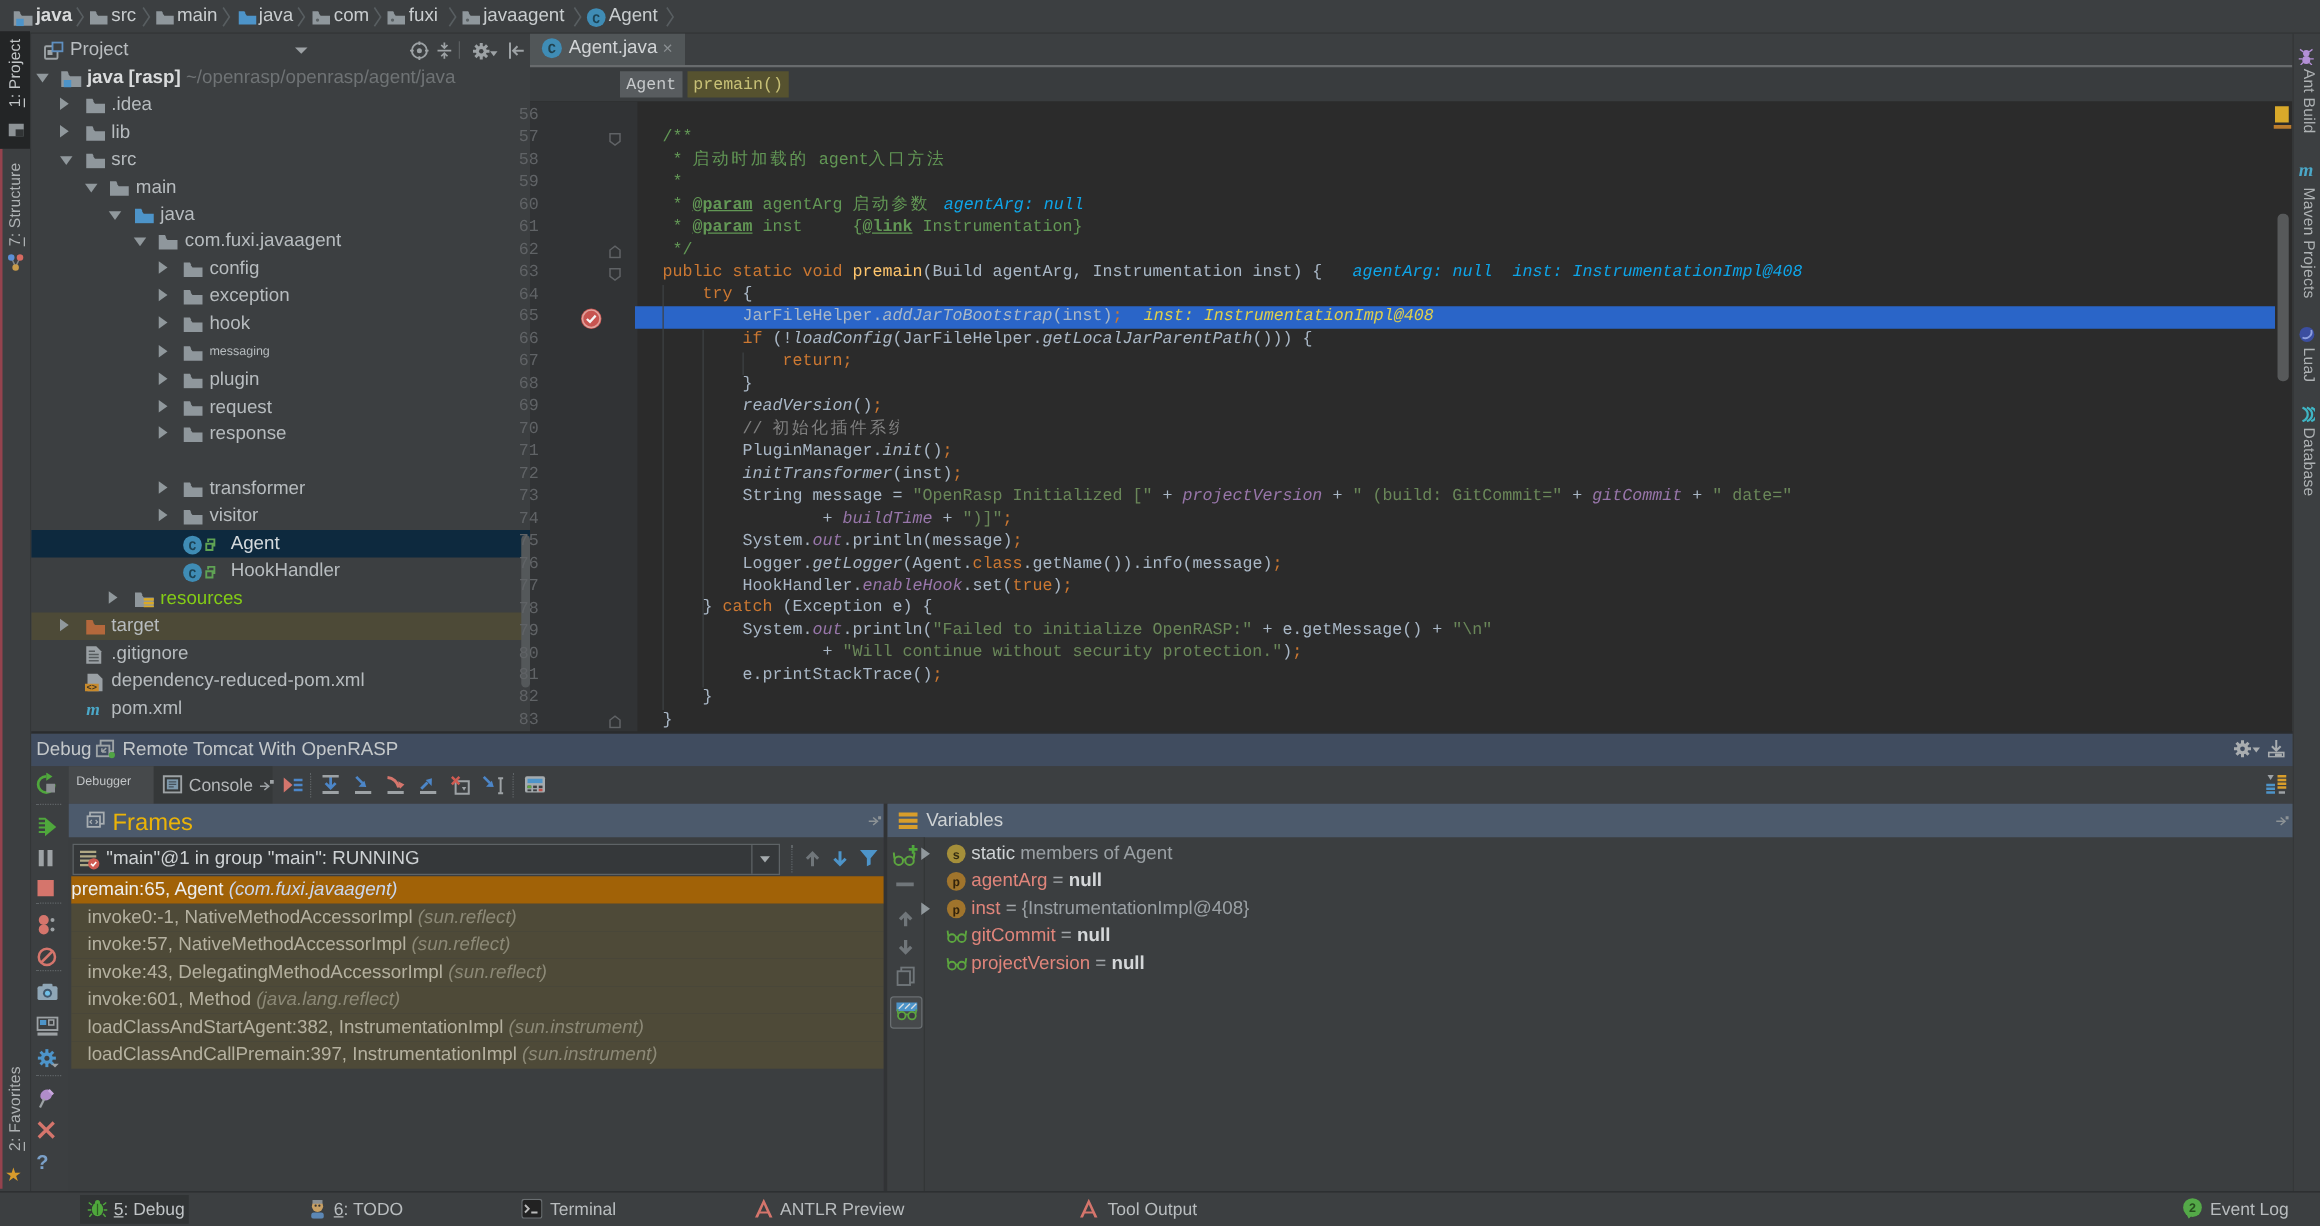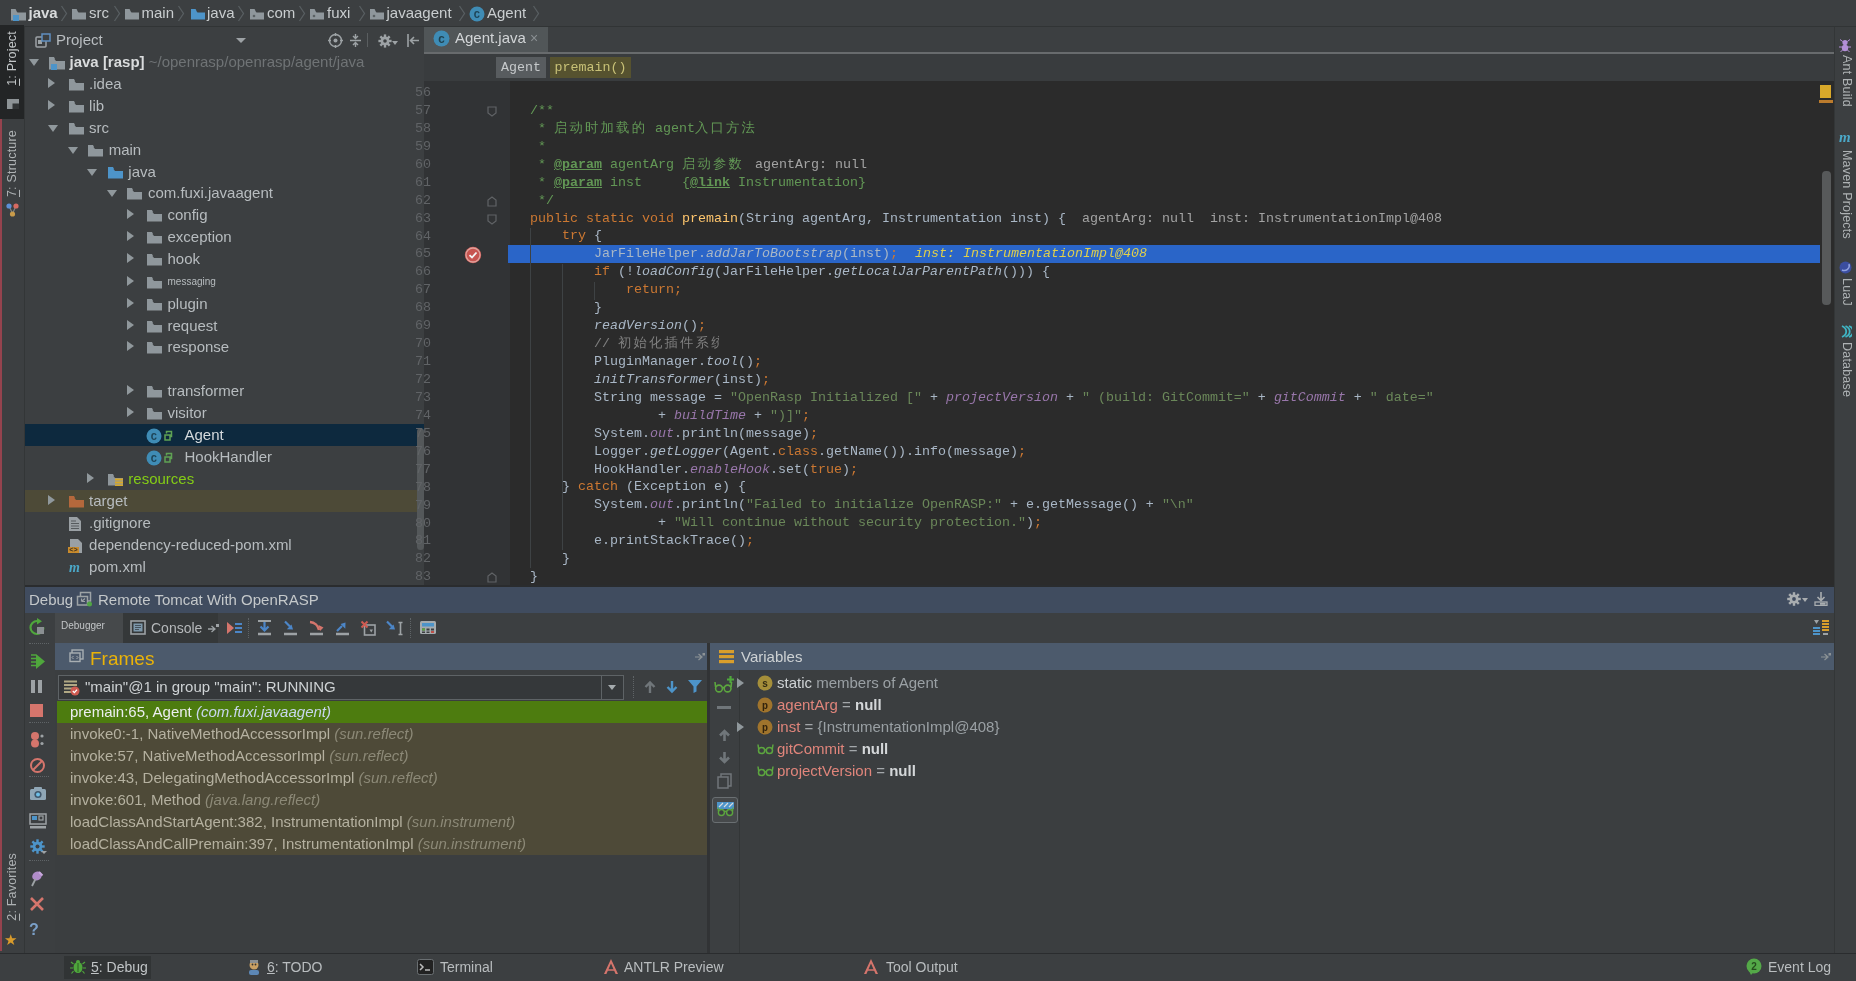--- a/index.html
+++ b/index.html
@@ -3,21 +3,21 @@
 *{margin:0;padding:0;box-sizing:border-box}
 html,body{width:1856px;height:981px;background:#3c3f41;font-family:"Liberation Sans",sans-serif;overflow:hidden}
 body{position:relative}
 .abs{position:absolute}
 .vtext{writing-mode:vertical-rl;font-size:12.5px;color:#aeb2b4;letter-spacing:.2px}
 .vtextL{writing-mode:vertical-rl;transform:rotate(180deg);font-size:12.5px;color:#aeb2b4;letter-spacing:.2px}
 svg{display:block}
 .code{font-family:"Liberation Mono",monospace;font-size:13.33px;line-height:17.93px;white-space:pre}
 .k{color:#cc7832}.s{color:#6a8759}.c{color:#629755}
 .d{color:#a9b7c6}.f{color:#ffc66d}.it{font-style:italic}.pu{color:#9876aa;font-style:italic}
-.gr{color:#808080}.hint{color:#a3a3a3;}.yhint{color:#dfcf4c;font-style:italic}
+.gr{color:#808080}.hint{color:#0ea5e9;font-style:italic}.yhint{color:#dfcf4c;font-style:italic}
 .tag{color:#629755;font-weight:bold;text-decoration:underline}
 .vname{color:#e0857b}.vval{color:#d4d7d9;font-weight:bold}.veq{color:#a3a7aa}
 .cjk{display:inline-block;overflow:hidden;white-space:nowrap;vertical-align:top;height:17.93px;letter-spacing:2.2px}
 </style></head><body>
 <div class="abs" style="left:0;top:0;width:1856px;height:27px;background:#3c3f41;border-bottom:1px solid #313435"></div>
 <div class="abs" style="left:10px;top:7px">
     <svg width="17" height="14">
       <path d="M1 3.5 h5 l1.5 2 h8.5 v8 h-15 z M1 3.5 v-1.5 h4.5 l1 1.5" fill="#8f979c"></path>
       <rect x="3" y="8" width="6" height="6" fill="#4d94c9"></rect>
     </svg>
@@ -434,29 +434,29 @@
       <path d="M5.5 9.2L8 11.5L12.5 6.5" stroke="#f4f4f4" stroke-width="1.8" fill="none"></path>
     </svg>
   </div>
 <div class="abs code" style="left:498px;top:84.0px;height:18px"></div>
 <div class="abs code" style="left:498px;top:101.93px;height:18px"><span class="c">    /**</span></div>
 <div class="abs code" style="left:498px;top:119.86px;height:18px"><span class="c">     * <span class="cjk" style="width:101px">启动时加载的</span>agent<span class="cjk" style="width:64px">入口方法</span></span></div>
 <div class="abs code" style="left:498px;top:137.79px;height:18px"><span class="c">     *</span></div>
 <div class="abs code" style="left:498px;top:155.72px;height:18px"><span class="c">     * <span class="tag">@param</span> agentArg <span class="cjk" style="width:64px">启动参数</span></span></div>
 <div class="abs code" style="left:498px;top:173.65px;height:18px"><span class="c">     * <span class="tag">@param</span> inst     {<span class="tag">@link</span> Instrumentation}</span></div>
 <div class="abs code" style="left:498px;top:191.57999999999998px;height:18px"><span class="c">     */</span></div>
-<div class="abs code" style="left:498px;top:209.51px;height:18px"><span class="k">    public static void </span><span class="f">premain</span><span class="d">(String agentArg, Instrumentation inst) {</span></div>
+<div class="abs code" style="left:498px;top:209.51px;height:18px"><span class="k">    public static void </span><span class="f">premain</span><span class="d">(Build agentArg, Instrumentation inst) {</span></div>
 <div class="abs code" style="left:498px;top:227.44px;height:18px"><span class="k">        try </span><span class="d">{</span></div>
 <div class="abs code" style="left:498px;top:245.37px;height:18px"><span class="d">            JarFileHelper.</span><span class="d it">addJarToBootstrap</span><span class="d">(inst)</span><span class="k">;</span></div>
 <div class="abs code" style="left:498px;top:263.3px;height:18px"><span class="k">            if </span><span class="d">(!</span><span class="d it">loadConfig</span><span class="d">(JarFileHelper.</span><span class="d it">getLocalJarParentPath</span><span class="d">())) {</span></div>
 <div class="abs code" style="left:498px;top:281.23px;height:18px"><span class="k">                return;</span></div>
 <div class="abs code" style="left:498px;top:299.15999999999997px;height:18px"><span class="d">            }</span></div>
 <div class="abs code" style="left:498px;top:317.09000000000003px;height:18px"><span class="d">            <span class="it">readVersion</span>()<span class="k">;</span></span></div>
 <div class="abs code" style="left:498px;top:335.02px;height:18px"><span class="gr">            // <span class="cjk" style="width:101px">初始化插件系统</span></span></div>
-<div class="abs code" style="left:498px;top:352.95px;height:18px"><span class="d">            PluginManager.<span class="it">tool</span>()<span class="k">;</span></span></div>
+<div class="abs code" style="left:498px;top:352.95px;height:18px"><span class="d">            PluginManager.<span class="it">init</span>()<span class="k">;</span></span></div>
 <div class="abs code" style="left:498px;top:370.88px;height:18px"><span class="d">            <span class="it">initTransformer</span>(inst)<span class="k">;</span></span></div>
 <div class="abs code" style="left:498px;top:388.81px;height:18px"><span class="d">            String message = </span><span class="s">"OpenRasp Initialized ["</span><span class="d"> + </span><span class="pu">projectVersion</span><span class="d"> + </span><span class="s">" (build: GitCommit="</span><span class="d"> + </span><span class="pu">gitCommit</span><span class="d"> + </span><span class="s">" date="</span></div>
 <div class="abs code" style="left:498px;top:406.74px;height:18px"><span class="d">                    + </span><span class="pu">buildTime</span><span class="d"> + </span><span class="s">")]"</span><span class="k">;</span></div>
 <div class="abs code" style="left:498px;top:424.67px;height:18px"><span class="d">            System.<span class="pu">out</span>.println(message)<span class="k">;</span></span></div>
 <div class="abs code" style="left:498px;top:442.6px;height:18px"><span class="d">            Logger.<span class="it">getLogger</span>(Agent.<span class="k">class</span>.getName()).info(message)<span class="k">;</span></span></div>
 <div class="abs code" style="left:498px;top:460.53px;height:18px"><span class="d">            HookHandler.<span class="pu">enableHook</span>.set(<span class="k">true</span>)<span class="k">;</span></span></div>
 <div class="abs code" style="left:498px;top:478.46px;height:18px"><span class="d">        } <span class="k">catch </span>(Exception e) {</span></div>
 <div class="abs code" style="left:498px;top:496.39px;height:18px"><span class="d">            System.<span class="pu">out</span>.println(</span><span class="s">"Failed to initialize OpenRASP:"</span><span class="d"> + e.getMessage() + </span><span class="s">"\n"</span></div>
 <div class="abs code" style="left:498px;top:514.3199999999999px;height:18px"><span class="d">                    + </span><span class="s">"Will continue without security protection."</span><span class="d">)</span><span class="k">;</span></div>
 <div class="abs code" style="left:498px;top:532.25px;height:18px"><span class="d">            e.printStackTrace()<span class="k">;</span></span></div>
@@ -778,21 +778,21 @@
 <div class="abs" style="left:664px;top:679px">
     <svg width="16" height="16">
       <path d="M8 2 V12 M3.5 8 L8 12.5 L12.5 8" stroke="#4d94c9" stroke-width="2.4" fill="none"></path>
     </svg>
   </div>
 <div class="abs" style="left:687px;top:679px">
     <svg width="16" height="15">
       <path d="M1 1 h14 l-5.5 6.5 v5 l-3 1.5 v-6.5 z" fill="#4d94c9"></path>
     </svg>
   </div>
-<div class="abs" style="left:57px;top:701px;width:650px;height:22px;background:#4d7c0f;line-height:22px;font-size:15px;color:#eceef0;padding-left:13px;white-space:nowrap">premain:65, Agent <span style="font-style:italic;color:#c8d6ee">(com.fuxi.javaagent)</span></div>
+<div class="abs" style="left:57px;top:701px;width:650px;height:22px;background:#a16207;line-height:22px;font-size:15px;color:#eceef0;white-space:nowrap">premain:65, Agent <span style="font-style:italic;color:#c8d6ee">(com.fuxi.javaagent)</span></div>
 <div class="abs" style="left:57px;top:723px;width:650px;height:22px;background:#4e4a38;line-height:22px;font-size:15px;color:#b5b1a0;padding-left:13px;white-space:nowrap">invoke0:-1, NativeMethodAccessorImpl <span style="font-style:italic;color:#8c8977">(sun.reflect)</span></div>
 <div class="abs" style="left:57px;top:745px;width:650px;height:22px;background:#4e4a38;line-height:22px;font-size:15px;color:#b5b1a0;padding-left:13px;white-space:nowrap">invoke:57, NativeMethodAccessorImpl <span style="font-style:italic;color:#8c8977">(sun.reflect)</span></div>
 <div class="abs" style="left:57px;top:767px;width:650px;height:22px;background:#4e4a38;line-height:22px;font-size:15px;color:#b5b1a0;padding-left:13px;white-space:nowrap">invoke:43, DelegatingMethodAccessorImpl <span style="font-style:italic;color:#8c8977">(sun.reflect)</span></div>
 <div class="abs" style="left:57px;top:789px;width:650px;height:22px;background:#4e4a38;line-height:22px;font-size:15px;color:#b5b1a0;padding-left:13px;white-space:nowrap">invoke:601, Method <span style="font-style:italic;color:#8c8977">(java.lang.reflect)</span></div>
 <div class="abs" style="left:57px;top:811px;width:650px;height:22px;background:#4e4a38;line-height:22px;font-size:15px;color:#b5b1a0;padding-left:13px;white-space:nowrap">loadClassAndStartAgent:382, InstrumentationImpl <span style="font-style:italic;color:#8c8977">(sun.instrument)</span></div>
 <div class="abs" style="left:57px;top:833px;width:650px;height:22px;background:#4e4a38;line-height:22px;font-size:15px;color:#b5b1a0;padding-left:13px;white-space:nowrap">loadClassAndCallPremain:397, InstrumentationImpl <span style="font-style:italic;color:#8c8977">(sun.instrument)</span></div>
 <div class="abs" style="left:707px;top:643px;width:3px;height:310px;background:#313335"></div>
 <div class="abs" style="left:710px;top:643px;width:1124px;height:27px;background:#4c5a6c"></div>
 <div class="abs" style="left:718px;top:648px">
     <svg width="17" height="16">

